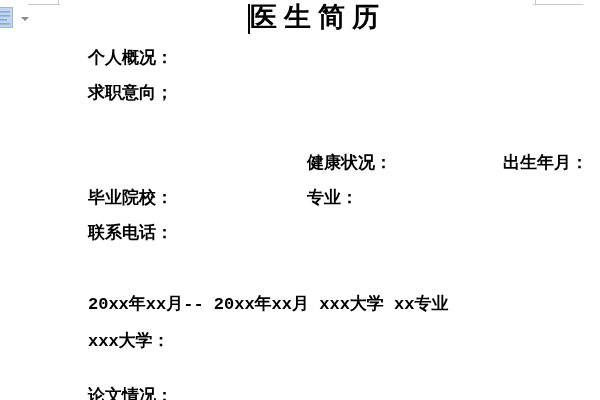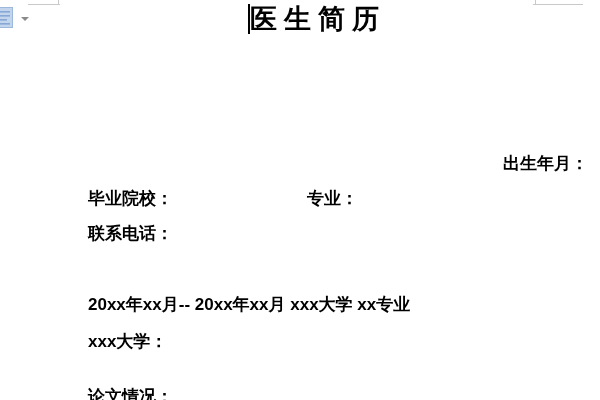--- a/index.html
+++ b/index.html
@@ -6,21 +6,21 @@
     margin: 0;
     padding: 0;
     background: #ffffff;
   }
   .page {
     position: relative;
     width: 600px;
     height: 400px;
     background: #ffffff;
     overflow: hidden;
-    font-family: Liberation Sans, sans-serif;
+    font-family: Liberation Mono, monospace;
     color: #000000;
   }
 
   
   .paste-btn {
     position: absolute;
     left: -4px;
     top: 6px;
     width: 34px;
     height: 24px;
@@ -124,25 +124,32 @@
   <div class="mark mark-left-h"></div>
   <div class="mark mark-left-v"></div>
   <div class="mark mark-right-h"></div>
   <div class="mark mark-right-v"></div>
 
   <div class="title-row">
     <span class="caret"></span>
     <span class="doc-title">医生简历</span>
   </div>
 
+  <div class="row r0">
+    <span>个人概况：</span>
+  </div>
 
+  <div class="row r1">
+    <span>求职意向；</span>
+  </div>
 
 
   <div class="row r3">
     <span>出生年月：</span>
+    <span class="col2">健康状况：</span>
   </div>
 
   <div class="row r5">
     <span>联系电话：</span>
   </div>
 
   <div class="row r4">
     <span>毕业院校：</span>
     <span class="col2">专业：</span>
   </div>

